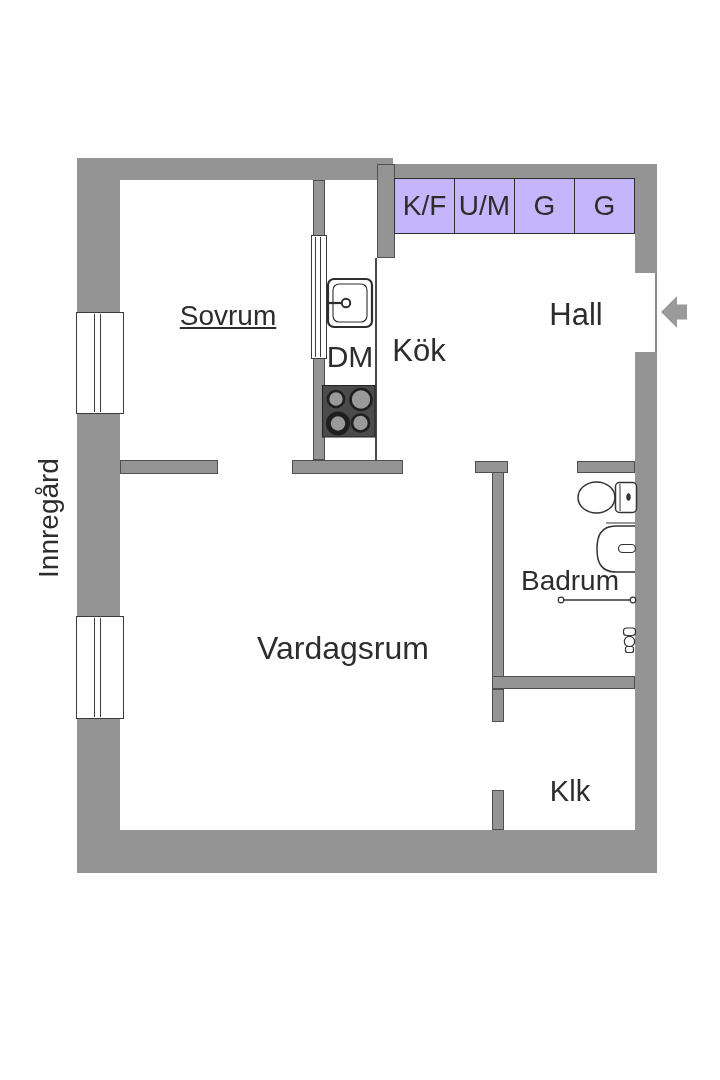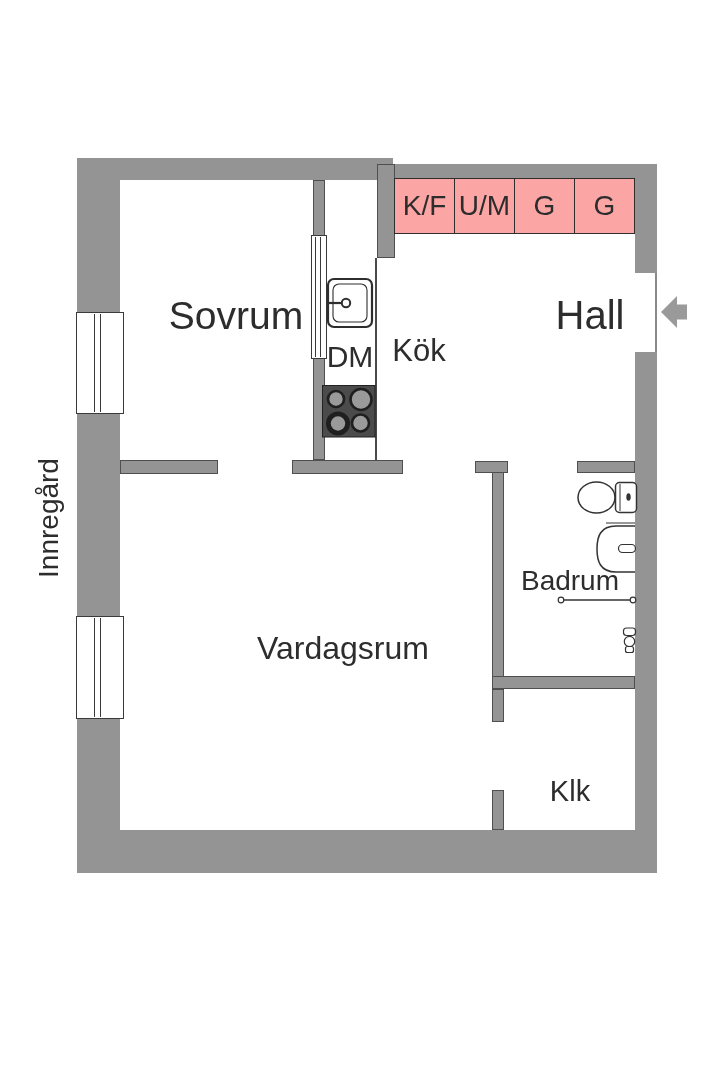--- a/index.html
+++ b/index.html
@@ -11,21 +11,21 @@
   
   .win{position:absolute;background:#ffffff;border:1px solid #3a3a3a;box-sizing:border-box;}
   .win .glass{position:absolute;top:1px;bottom:1px;left:50%;width:7px;margin-left:-6px;
               border-left:1.5px solid #3a3a3a;border-right:1.5px solid #3a3a3a;box-sizing:border-box;}
   .winv .glass{margin-left:-4px;width:6px;}
   
   .line{position:absolute;background:#4a4a4a;}
   .lineg{position:absolute;background:#8a8a8a;}
   
   .closets{position:absolute;left:394px;top:178px;width:241px;height:56px;display:flex;
-           border:1.5px solid #2e2e2e;box-sizing:border-box;background:#fca5a5;}
+           border:1.5px solid #2e2e2e;box-sizing:border-box;background:#c4b5fd;}
   .closets .cell{flex:1;display:flex;align-items:center;justify-content:center;
                  border-right:1.5px solid #2e2e2e;font-size:28px;color:#2d2d2d;}
   .closets .cell:last-child{border-right:none;}
   
   .lbl{position:absolute;transform:translate(-50%,-50%);color:#2d2d2d;white-space:nowrap;}
   .lbl.rot{transform:translate(-50%,-50%) rotate(-90deg);}
   .footnote{position:absolute;left:75px;top:901px;font-size:15px;color:#3f3f3f;
             font-family:"Liberation Sans",sans-serif;}
   svg.fix{position:absolute;left:0;top:0;pointer-events:none;}
 </style>
@@ -121,23 +121,23 @@
 
     <g>
       <rect x="623.5" y="628" width="12" height="7.5" rx="3" fill="#ffffff" stroke="#333333" stroke-width="1.2"></rect>
       <circle cx="629.5" cy="641.5" r="5.2" fill="#ffffff" stroke="#333333" stroke-width="1.2"></circle>
       <rect x="625.5" y="646.5" width="8" height="6" rx="2" fill="#ffffff" stroke="#333333" stroke-width="1.2"></rect>
     </g>
 
     <polygon points="661,312 677,296 677,304.5 687,304.5 687,319.5 677,319.5 677,328" fill="#9a9a9a"></polygon>
   </svg>
 
-  <div class="lbl" style="left:236px;top:316px;font-size:39px;">Sovrum</div>
+  <div class="lbl" style="left:228px;top:316px;font-size:28px;text-decoration:underline;">Sovrum</div>
   <div class="lbl" style="left:419px;top:351px;font-size:31px;">Kök</div>
   <div class="lbl" style="left:350px;top:357px;font-size:30px;">DM</div>
-  <div class="lbl" style="left:590px;top:315px;font-size:40px;">Hall</div>
+  <div class="lbl" style="left:576px;top:315px;font-size:31px;">Hall</div>
   <div class="lbl" style="left:337px;top:648px;font-size:32px;margin-left:6px;">Vardagsrum</div>
   <div class="lbl" style="left:570px;top:581px;font-size:28px;text-align:right;">Badrum</div>
   <div class="lbl" style="left:570px;top:791px;font-size:29px;">Klk</div>
   <div class="lbl rot" style="left:49px;top:518px;font-size:28px;">Innregård</div>
 
 
 </div>
 
 </body></html>

